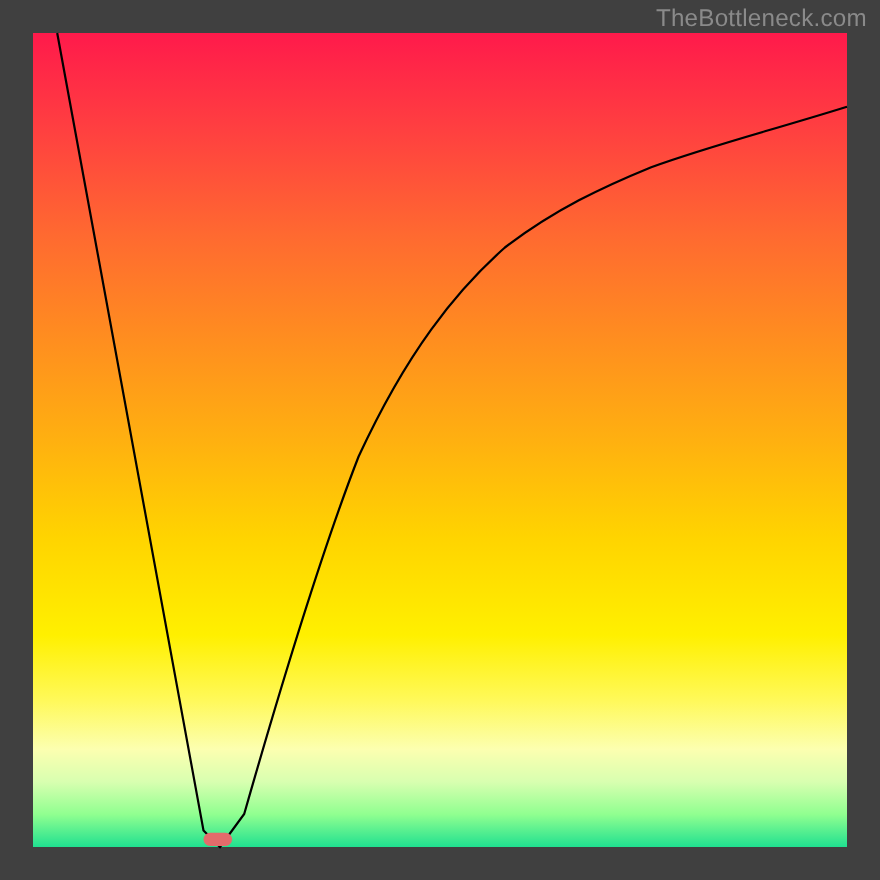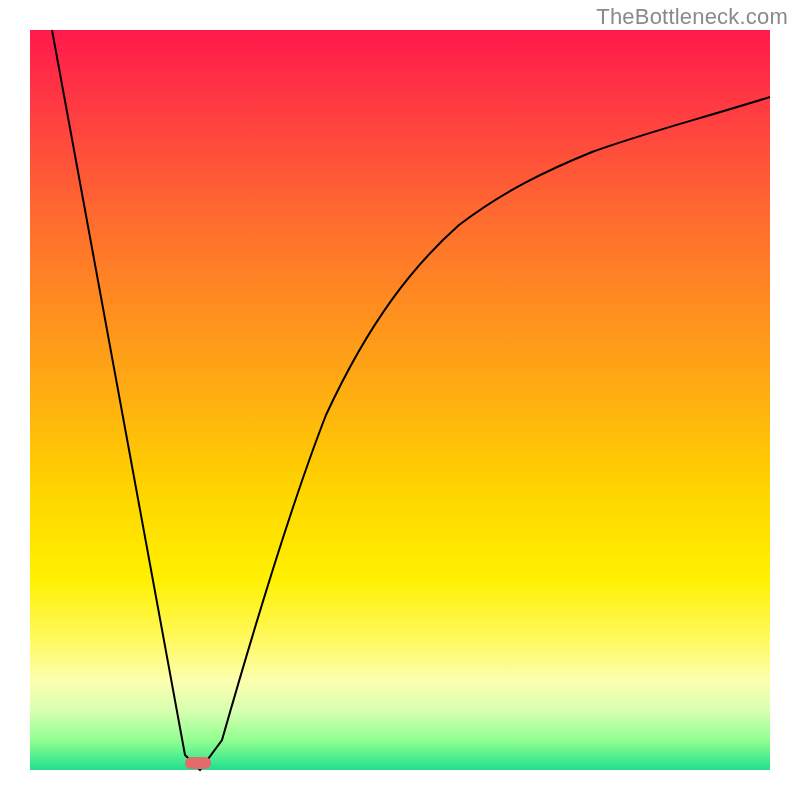--- a/index.html
+++ b/index.html
@@ -8,21 +8,21 @@
     width: 800px;
     height: 800px;
     background: #000;
     overflow: hidden;
     font-family: Arial, Helvetica, sans-serif;
   }
   .frame {
     position: relative;
     width: 800px;
     height: 800px;
-    background: #ffffff;
+    background: #404040;
   }
   .plot-area {
     position: absolute;
     left: 30px;
     top: 30px;
     width: 740px;
     height: 740px;
     background: linear-gradient(
       to bottom,
       #ff1a4b 0%,

